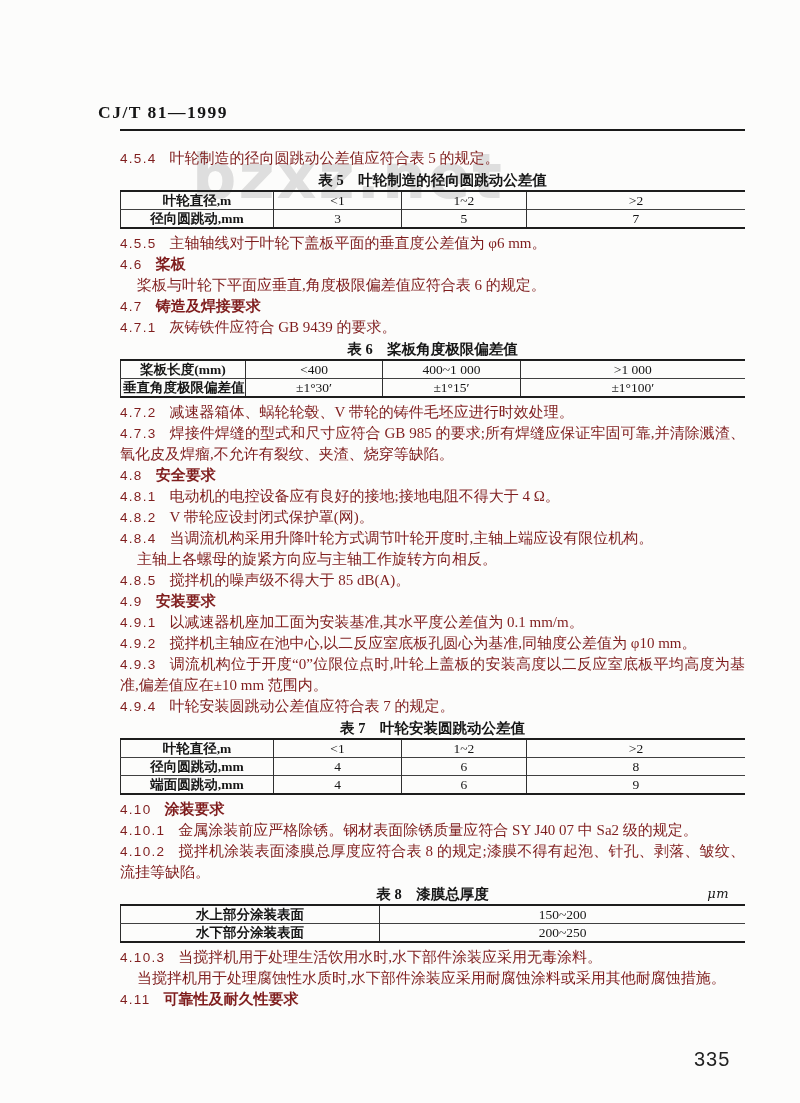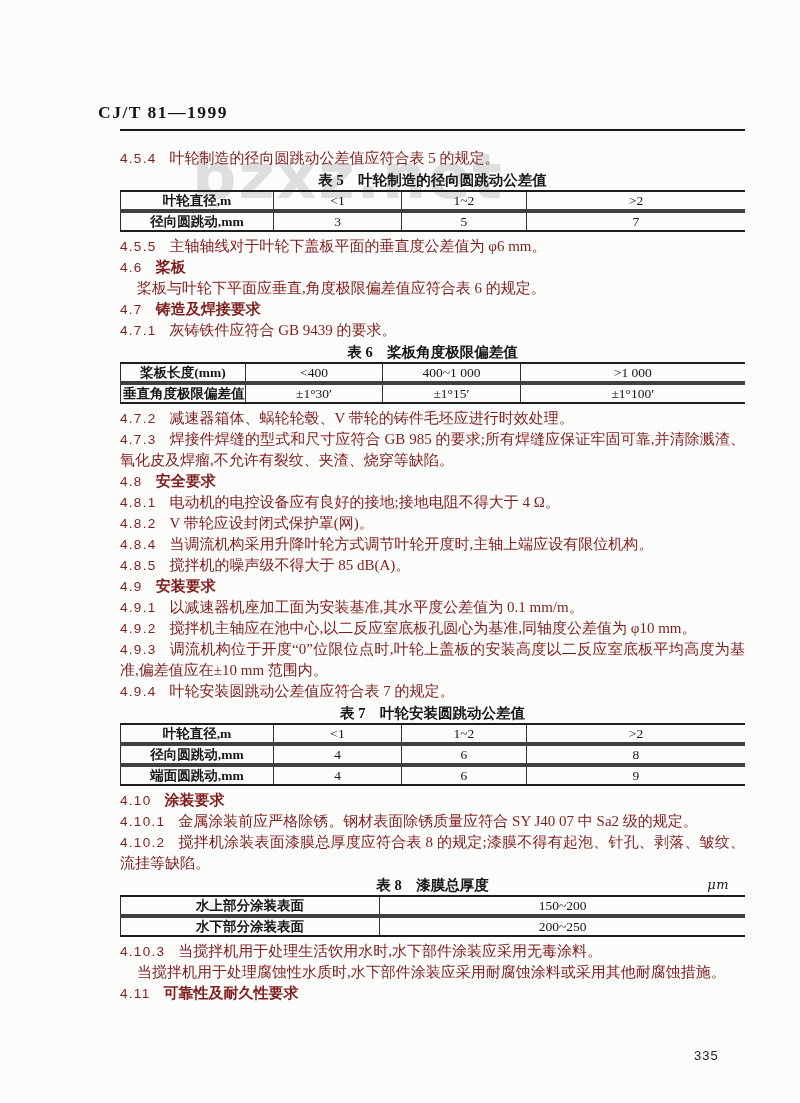--- a/index.html
+++ b/index.html
@@ -42,35 +42,35 @@
     font-style:italic; font-size:13px; letter-spacing:0.5px;
     font-family:"DejaVu Serif","Liberation Serif",serif;
   }
 
   .doc-table {
     width:100%; border-collapse:collapse; table-layout:fixed;
     border-top:2px solid #1d1d1d; border-bottom:2px solid #1d1d1d;
     border-left:1px solid #2c2c2c; margin:0 0 4px 0;padding-left:6px;
   }
   .doc-table td {
-    border-top:4px solid #404040; border-left:1px solid #303030;
+    border-top:1px solid #404040; border-left:1px solid #303030;
     height:17px; line-height:17px; font-size:13.5px;
     text-align:center; padding:0 2px; overflow:hidden; white-space:nowrap;
   }
   .doc-table tr:first-child td { border-top:none; }
   .doc-table td:first-child { border-left:none; font-weight:bold; }
 
   .c4a td:nth-child(1){width:24.5%} .c4a td:nth-child(2){width:20.5%} .c4a td:nth-child(3){width:20%}
   .c4b td:nth-child(1){width:20%}   .c4b td:nth-child(2){width:22%}   .c4b td:nth-child(3){width:22%}
   .c2  td:nth-child(1){width:41.5%}
 
   .page-number {
     position:absolute; left:694px; top:1048px; z-index:1;
     font-family:"Liberation Sans","DejaVu Sans",sans-serif;
-    font-size:13px; letter-spacing:1px; color:#222;
+    font-size:20px; letter-spacing:1px; color:#222;
   }
 </style>
 </head>
 <body>
 
 <div class="page">
   <div class="watermark">bzxz.net</div>
 
   <div class="content">
     <div class="std-header">CJ/T 81—1999</div>
@@ -119,20 +119,21 @@
       </tr>
     </tbody>
       </table>
 
     <p class="clause"><span class="num">4.7.2</span><span>减速器箱体、蜗轮轮毂、V 带轮的铸件毛坯应进行时效处理。</span></p>
     <p class="clause"><span class="num">4.7.3</span><span>焊接件焊缝的型式和尺寸应符合 GB 985 的要求;所有焊缝应保证牢固可靠,并清除溅渣、氧化皮及焊瘤,不允许有裂纹、夹渣、烧穿等缺陷。</span></p>
     <p class="clause heading"><span class="num">4.8</span><span>安全要求</span></p>
     <p class="clause"><span class="num">4.8.1</span><span>电动机的电控设备应有良好的接地;接地电阻不得大于 4 Ω。</span></p>
     <p class="clause"><span class="num">4.8.2</span><span>V 带轮应设封闭式保护罩(网)。</span></p>
     <p class="clause"><span class="num">4.8.4</span><span>当调流机构采用升降叶轮方式调节叶轮开度时,主轴上端应设有限位机构。</span></p>
+    <p class="clause indent"><span>主轴上各螺母的旋紧方向应与主轴工作旋转方向相反。</span></p>
     <p class="clause"><span class="num">4.8.5</span><span>搅拌机的噪声级不得大于 85 dB(A)。</span></p>
     <p class="clause heading"><span class="num">4.9</span><span>安装要求</span></p>
     <p class="clause"><span class="num">4.9.1</span><span>以减速器机座加工面为安装基准,其水平度公差值为 0.1 mm/m。</span></p>
     <p class="clause"><span class="num">4.9.2</span><span>搅拌机主轴应在池中心,以二反应室底板孔圆心为基准,同轴度公差值为 φ10 mm。</span></p>
     <p class="clause"><span class="num">4.9.3</span><span>调流机构位于开度“0”位限位点时,叶轮上盖板的安装高度以二反应室底板平均高度为基准,偏差值应在±10 mm 范围内。</span></p>
     <p class="clause"><span class="num">4.9.4</span><span>叶轮安装圆跳动公差值应符合表 7 的规定。</span></p>
 
     <div class="table-caption">表 7　叶轮安装圆跳动公差值</div>
     <table class="doc-table c4a">
       <tbody>

